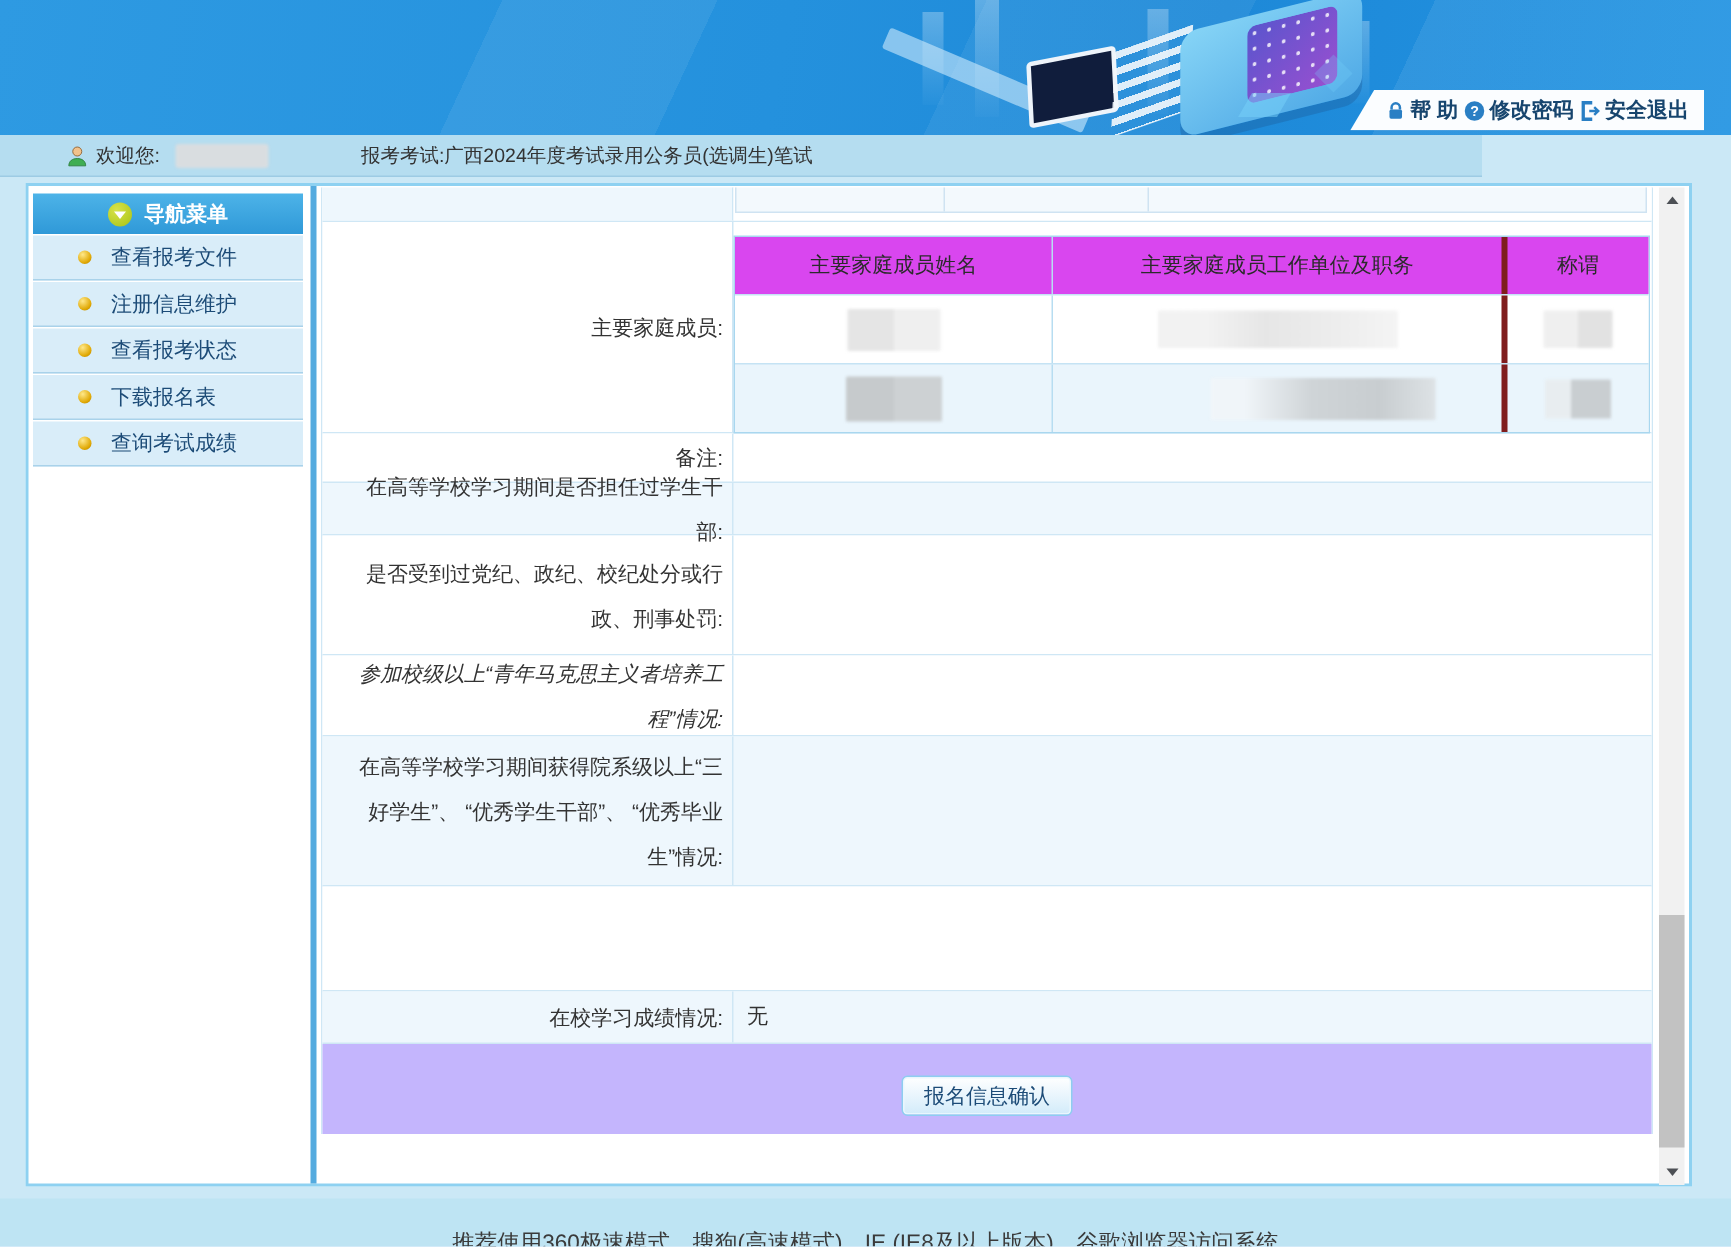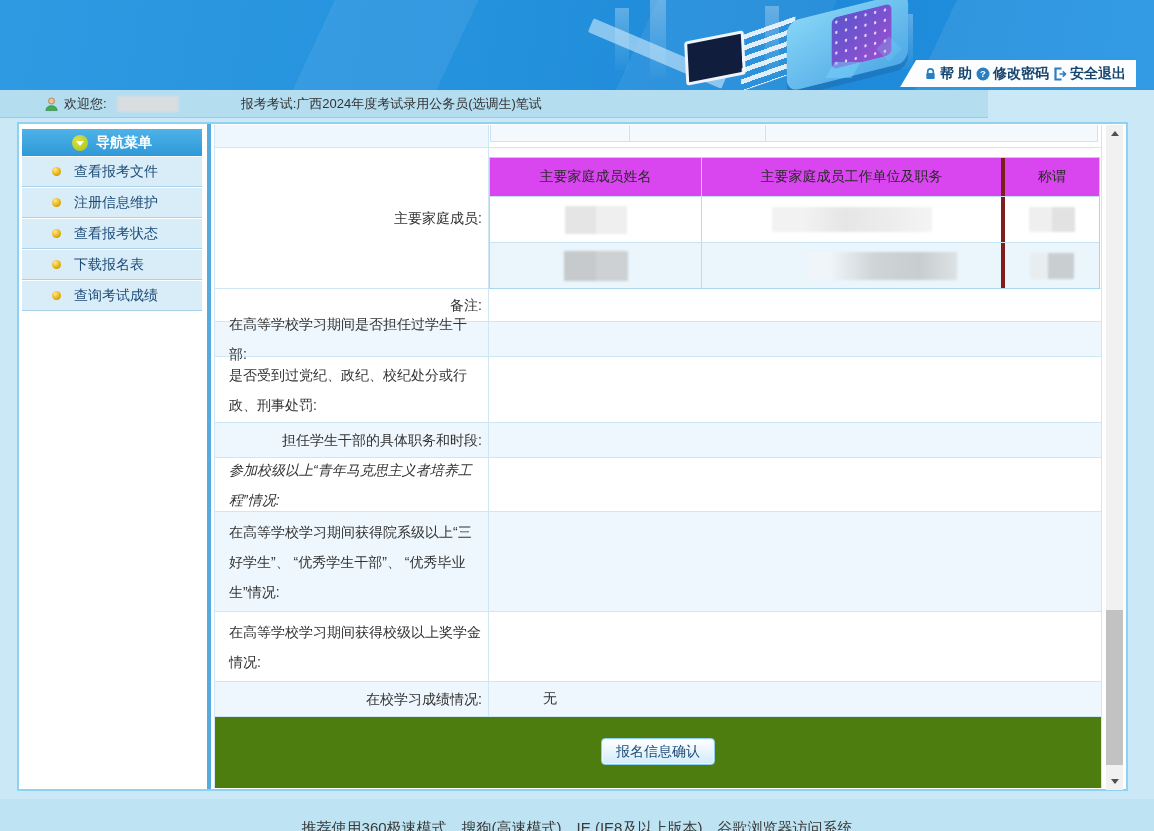--- a/index.html
+++ b/index.html
@@ -98,25 +98,25 @@
   .bullet { width:9px; height:9px; border-radius:50%;
     background:radial-gradient(circle at 35% 30%,#ffe88a,#e0a804 65%,#a87900); }
 
   
   .content { position:absolute; left:195px; top:1px; width:888px;
     border-left:1px solid #cfe7f5; border-right:1px solid #cfe7f5;
     font-size:14px; color:#333; }
   .row { display:flex; border-bottom:1px solid #cfe7f5; background:#fff; }
   .row.alt { background:#eef7fd; }
   .lbl { width:274px; border-right:1px solid #cfe7f5; display:flex;
-    align-items:center; justify-content:flex-end; 
+    align-items:center; justify-content:flex-end; text-align:right;
     padding:4px 6px 4px 14px; line-height:30px; }
   .val { flex:1; display:flex; align-items:center; padding-left:9px; position:relative; }
-  .h23 { height:23px; } .h141 { height:141px; } .h33 { height:33px; } .h35 { height:35px;gap:45px; }
-  .h66 { height:66px; } .h65 { height:54px;font-style:italic; } .h100 { height:100px; } .h70 { height:70px; }
+  .h23 { height:23px; } .h141 { height:141px; } .h33 { height:33px; } .h35 { height:35px; }
+  .h66 { height:80px; } .h65 { height:54px;font-style:italic; } .h100 { height:100px; } .h70 { height:70px; }
   .partial .lbl { background:#eef7fd; } .partial .val { background:#fff; }
   .frag { position:absolute; left:1px; right:3px; top:0; height:17px;
     background:#f3f9fd; border:1px solid #cfe3f2; border-top:none; }
   .fv { position:absolute; top:0; bottom:0; width:1px; background:#cfe3f2; }
   .fv1 { left:138px; } .fv2 { left:274px; }
 
   
   .ftable { position:absolute; left:0; top:9px; right:1px; border:1px solid #a9d7ef; }
   .fhead { display:flex; background:#d946ef; height:38px; }
   .frow  { display:flex; height:46px; background:#fff; border-top:1px solid #c5e3f4; }
@@ -128,21 +128,21 @@
   .fhead .fc { font-size:14px; color:#2b2b2b; }
   .blob { display:inline-block; border-radius:1px; filter:blur(1.2px); }
   .b-name1 { width:62px; height:28px; background:linear-gradient(90deg,#e5e5e5 50%,#efefef 50%); }
   .b-work1 { width:160px; height:25px; background:linear-gradient(90deg,#f2f2f2 20%,#e6e6e6 45%,#ededed 75%,#f4f4f4); }
   .b-rel1  { width:46px; height:25px; background:linear-gradient(90deg,#efefef 50%,#e2e2e2 50%); }
   .b-name2 { width:64px; height:30px; background:linear-gradient(90deg,#c6cacc 50%,#cdd1d3 50%); }
   .b-work2 { width:150px; height:28px; background:linear-gradient(90deg,#f0f5f9 15%,#cfd4d7 45%,#c8cdd0 75%,#dde2e5); margin-left:60px; }
   .b-rel2  { width:44px; height:26px; background:linear-gradient(90deg,#e8edf0 40%,#c9ced1 40%); }
 
   
-  .btnzone { height:71px; display:flex; justify-content:center; background:#4d7c0f; }
+  .btnzone { height:60px; display:flex; justify-content:center; background:#c4b5fd; }
   .confirm {
     margin-top:21px; height:27px; padding:0 14px; font-size:14px; color:#1c4b77;
     background:linear-gradient(180deg,#ffffff,#e4f3fc 60%,#d2ebfa);
     border:1px solid #8ecdf0; border-radius:4px; cursor:pointer;
     box-shadow:0 0 0 1px #eaf6fd inset; font-family:inherit;
   }
 
   
   .scrollbar { position:absolute; left:1087px; top:1px; width:17px; height:665px; background:#f1f1f1; }
   .sb-up, .sb-down { position:absolute; left:0; width:17px; height:17px; display:flex; align-items:center; justify-content:center; cursor:pointer; }
@@ -301,34 +301,29 @@
         <div class="val"></div>
       </div>
       <div class="row alt h35">
         <div class="lbl">在高等学校学习期间是否担任过学生干部:</div>
         <div class="val"></div>
       </div>
       <div class="row h66">
         <div class="lbl">是否受到过党纪、政纪、校纪处分或行政、刑事处罚:</div>
         <div class="val"></div>
       </div>
-      <div class="row alt h35">
-        <div class="lbl">担任学生干部的具体职务和时段:</div>
-        <div class="val"></div>
-      </div>
       <div class="row h65">
         <div class="lbl">参加校级以上“青年马克思主义者培养工程”情况:</div>
         <div class="val"></div>
       </div>
       <div class="row alt h100">
         <div class="lbl">在高等学校学习期间获得院系级以上“三好学生”、 “优秀学生干部”、 “优秀毕业生”情况:</div>
         <div class="val"></div>
       </div>
       <div class="row h70">
-        <div class="lbl">在高等学校学习期间获得校级以上奖学金情况:</div>
         <div class="val"></div>
       </div>
       <div class="row alt h35">
         <div class="lbl">在校学习成绩情况:</div>
         <div class="val">无</div>
       </div>
 
       <div class="btnzone">
         <button class="confirm">报名信息确认</button>
       </div>

